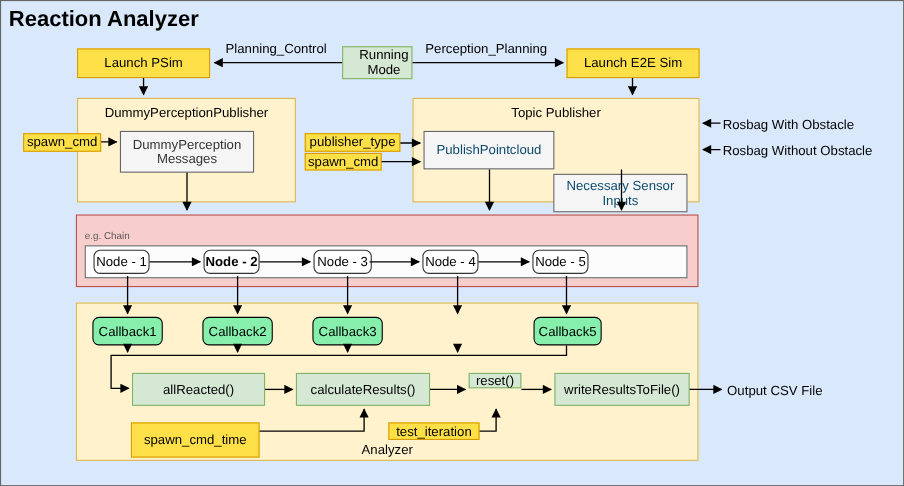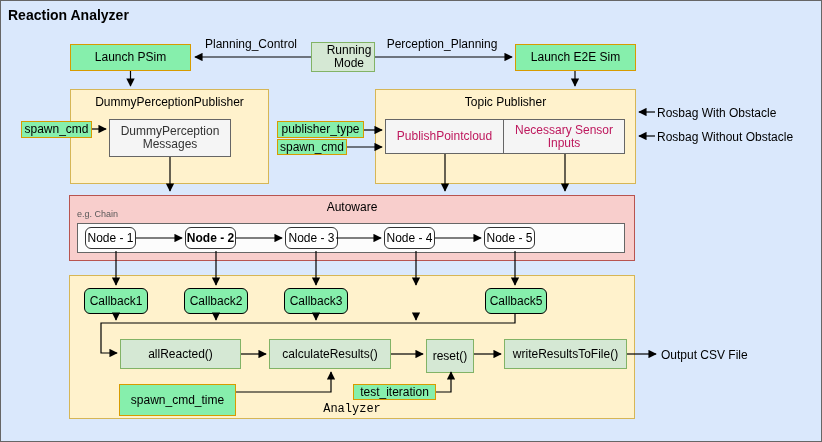--- a/index.html
+++ b/index.html
@@ -8,37 +8,37 @@
     position:relative; width:822px; height:442px;
     background:#dae8fc; border:1px solid #666; box-sizing:border-box;
     overflow:hidden; font-size:12px; color:#000;
   }
   .abs { position:absolute; box-sizing:border-box; }
   .box {
     position:absolute; box-sizing:border-box;
     display:flex; align-items:center; justify-content:center;
     text-align:center; font-size:12px; line-height:13px;
   }
-  .orange { background:#86efac; border:1px solid #d79b00; }
+  .orange { background:#fde047; border:1px solid #d79b00; }
   .yellow { background:#fff2cc; border:1px solid #d6b656; }
   .green  { background:#d5e8d4; border:1px solid #82b366; }
   .pink   { background:#f8cecc; border:1px solid #b85450; }
   .gray   { background:#f5f5f5; border:1px solid #666666; color:#333333; }
   .rounded { background:#ffffff; border:1px solid #333; border-radius:6px; }
   .callback { background:#86efac; border:1px solid #000; border-radius:6px; }
   .strip { background:#fcfcfc; border:1px solid #666; }
   .lbl { position:absolute; font-size:12px; white-space:nowrap; }
   .ctr { text-align:center; }
-  .title { position:absolute; left:7px; top:6px; font-size:14px; font-weight:bold; }
+  .title { position:absolute; left:7px; top:6px; font-size:20px; font-weight:bold; }
   .note { position:absolute; font-size:9px; color:#595959; }
   svg.overlay { position:absolute; left:0; top:0; width:822px; height:442px; z-index:5; pointer-events:none; }
   .cells { position:absolute; display:flex; }
   .cell {
     box-sizing:border-box; background:#f5f5f5; border:1px solid #666;
-    color:#be185d; display:flex; align-items:center; justify-content:center;
+    color:#0c4a6e; display:flex; align-items:center; justify-content:center;
     text-align:center; line-height:13px;
   }
 </style>
 </head>
 <body>
 
 <div class="canvas">
 
   <div class="title">Reaction Analyzer</div>
 
@@ -50,51 +50,50 @@
 
   <div class="abs yellow" style="left:69px; top:88px; width:199px; height:95px;"></div>
   <div class="lbl ctr" style="left:69px; top:94px; width:199px;">DummyPerceptionPublisher</div>
   <div class="box gray" style="left:108px; top:118px; width:122px; height:38px;">DummyPerception Messages</div>
   <div class="box orange" style="left:20px; top:120px; width:71px; height:17px;">spawn_cmd</div>
 
   <div class="abs yellow" style="left:374px; top:88px; width:261px; height:95px;"></div>
   <div class="lbl ctr" style="left:374px; top:94px; width:261px;">Topic Publisher</div>
   <div class="cells" style="left:384px; top:118px;">
     <div class="cell" style="width:119px; height:35px;">PublishPointcloud</div>
-    <div class="cell" style="width:122px; height:35px; margin-left:-1px;">Necessary Sensor Inputs</div>
+    <div class="cell" style="width:122px; height:35px; margin-left:-1px;margin-top:39px;">Necessary Sensor Inputs</div>
   </div>
   <div class="box orange" style="left:276px; top:120px; width:87px; height:17px;">publisher_type</div>
   <div class="box orange" style="left:276px; top:138px; width:70px; height:16px;">spawn_cmd</div>
   <div class="lbl" style="left:656px; top:105px;">Rosbag With Obstacle</div>
   <div class="lbl" style="left:656px; top:129px;">Rosbag Without Obstacle</div>
 
   <div class="abs pink" style="left:68px; top:194px; width:566px; height:66px;"></div>
-  <div class="lbl ctr" style="left:68px; top:199px; width:566px;">Autoware</div>
   <div class="note" style="left:76px; top:208px;">e.g. Chain</div>
   <div class="abs strip" style="left:76px; top:222px; width:548px; height:30px;"></div>
   <div class="box rounded" style="left:84px;  top:226px; width:51px; height:22px;">Node - 1</div>
   <div class="box rounded" style="left:184px; top:226px; width:51px; height:22px;font-weight:bold;">Node - 2</div>
   <div class="box rounded" style="left:284px; top:226px; width:53px; height:22px;">Node - 3</div>
   <div class="box rounded" style="left:383px; top:226px; width:51px; height:22px;">Node - 4</div>
   <div class="box rounded" style="left:483px; top:226px; width:51px; height:22px;">Node - 5</div>
 
   <div class="abs yellow" style="left:68px; top:274px; width:566px; height:144px;"></div>
   <div class="box callback" style="left:83px;  top:287px; width:64px; height:26px;">Callback1</div>
   <div class="box callback" style="left:183px; top:287px; width:64px; height:26px;">Callback2</div>
   <div class="box callback" style="left:283px; top:287px; width:64px; height:26px;text-align:center;">Callback3</div>
   <div class="box callback" style="left:484px; top:287px; width:62px; height:26px;">Callback5</div>
 
   <div class="box green" style="left:119px; top:338px; width:121px; height:30px;">allReacted()</div>
   <div class="box green" style="left:268px; top:338px; width:122px; height:30px;">calculateResults()</div>
-  <div class="box green" style="left:425px; top:338px; width:48px; height:34px;">reset()</div>
+  <div class="box green" style="left:425px; top:338px; width:48px; height:14px;">reset()</div>
   <div class="box green" style="left:503px; top:338px; width:123px; height:30px;">writeResultsToFile()</div>
 
   <div class="box orange" style="left:118px; top:383px; width:117px; height:32px;">spawn_cmd_time</div>
   <div class="box orange" style="left:352px; top:383px; width:83px; height:16px;">test_iteration</div>
-  <div class="lbl ctr" style="left:68px; top:401px; width:566px;font-family:Liberation Mono, monospace;">Analyzer</div>
+  <div class="lbl ctr" style="left:68px; top:401px; width:566px;">Analyzer</div>
 
   <div class="lbl" style="left:660px; top:347px;">Output CSV File</div>
 
   <svg class="overlay" viewBox="0 0 822 442">
     <defs>
       <marker id="arr" viewBox="0 0 10 10" refX="9" refY="5" markerWidth="9" markerHeight="7" orient="auto-start-reverse">
         <path d="M0,0 L10,5 L0,10 z" fill="#000"></path>
       </marker>
     </defs>
     <g stroke="#000" stroke-width="1.2" fill="none">

